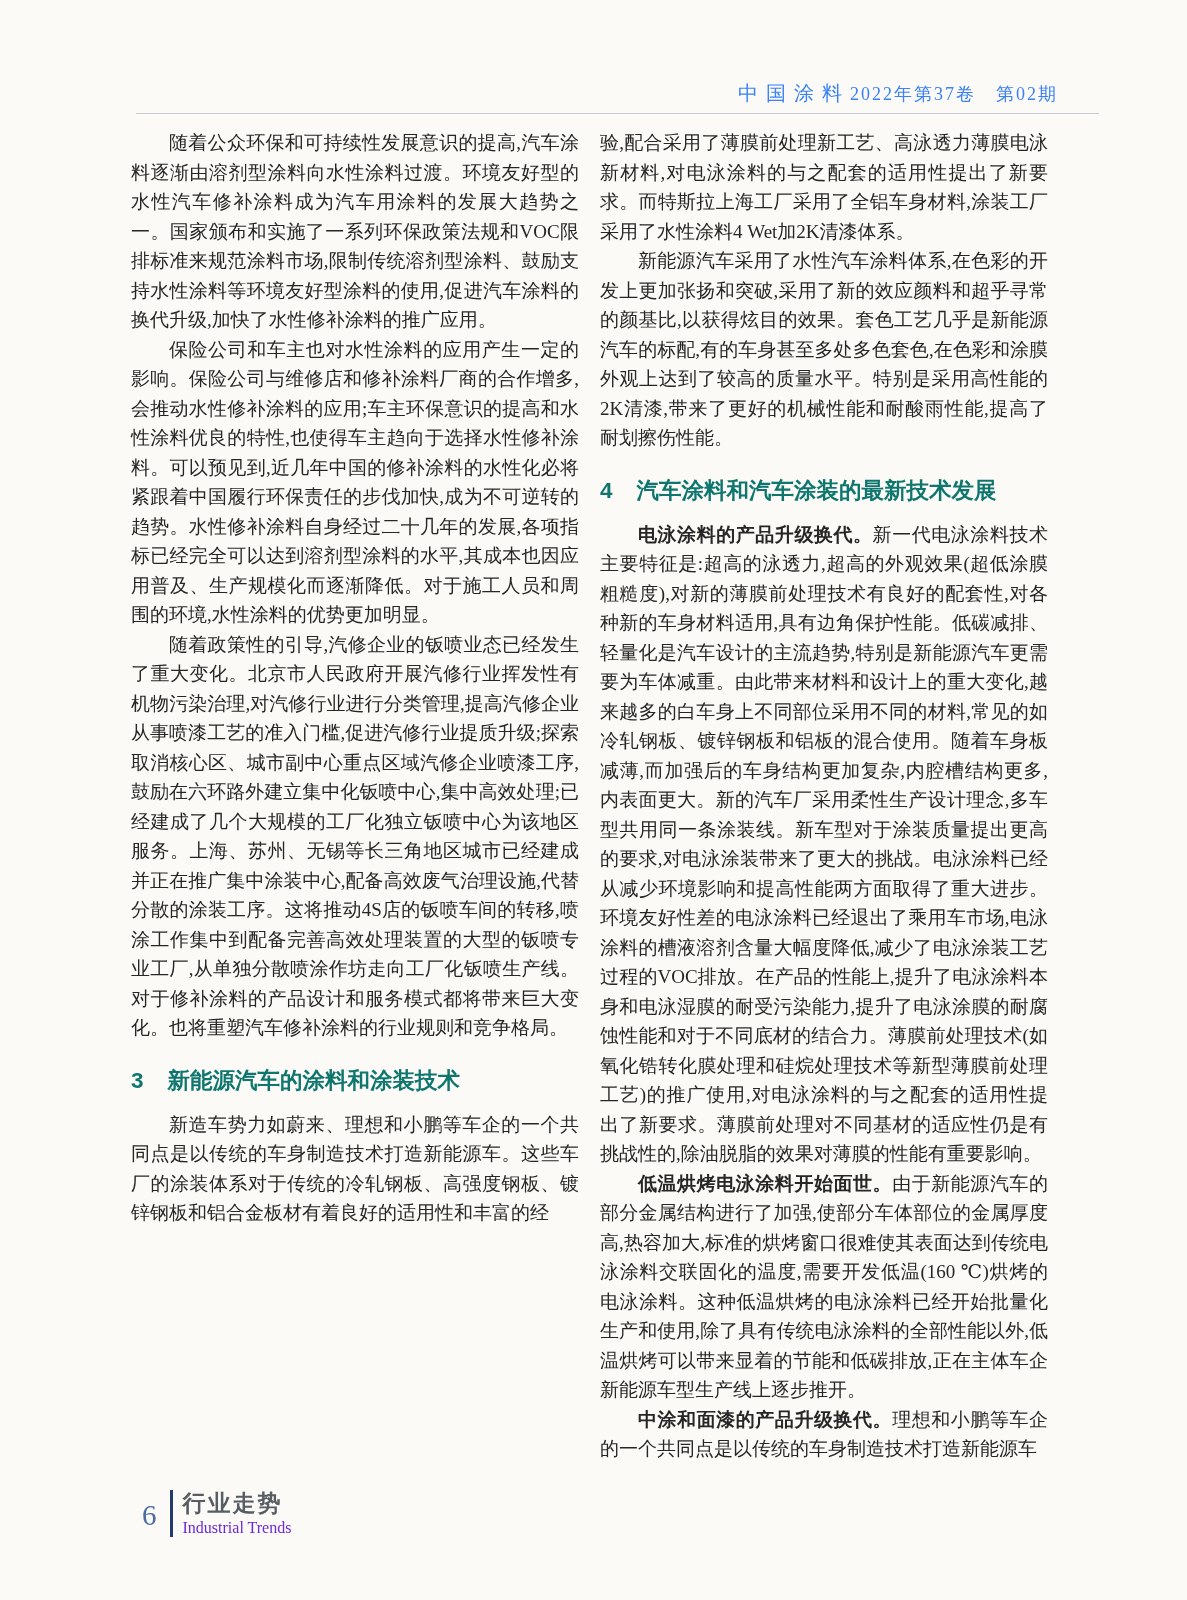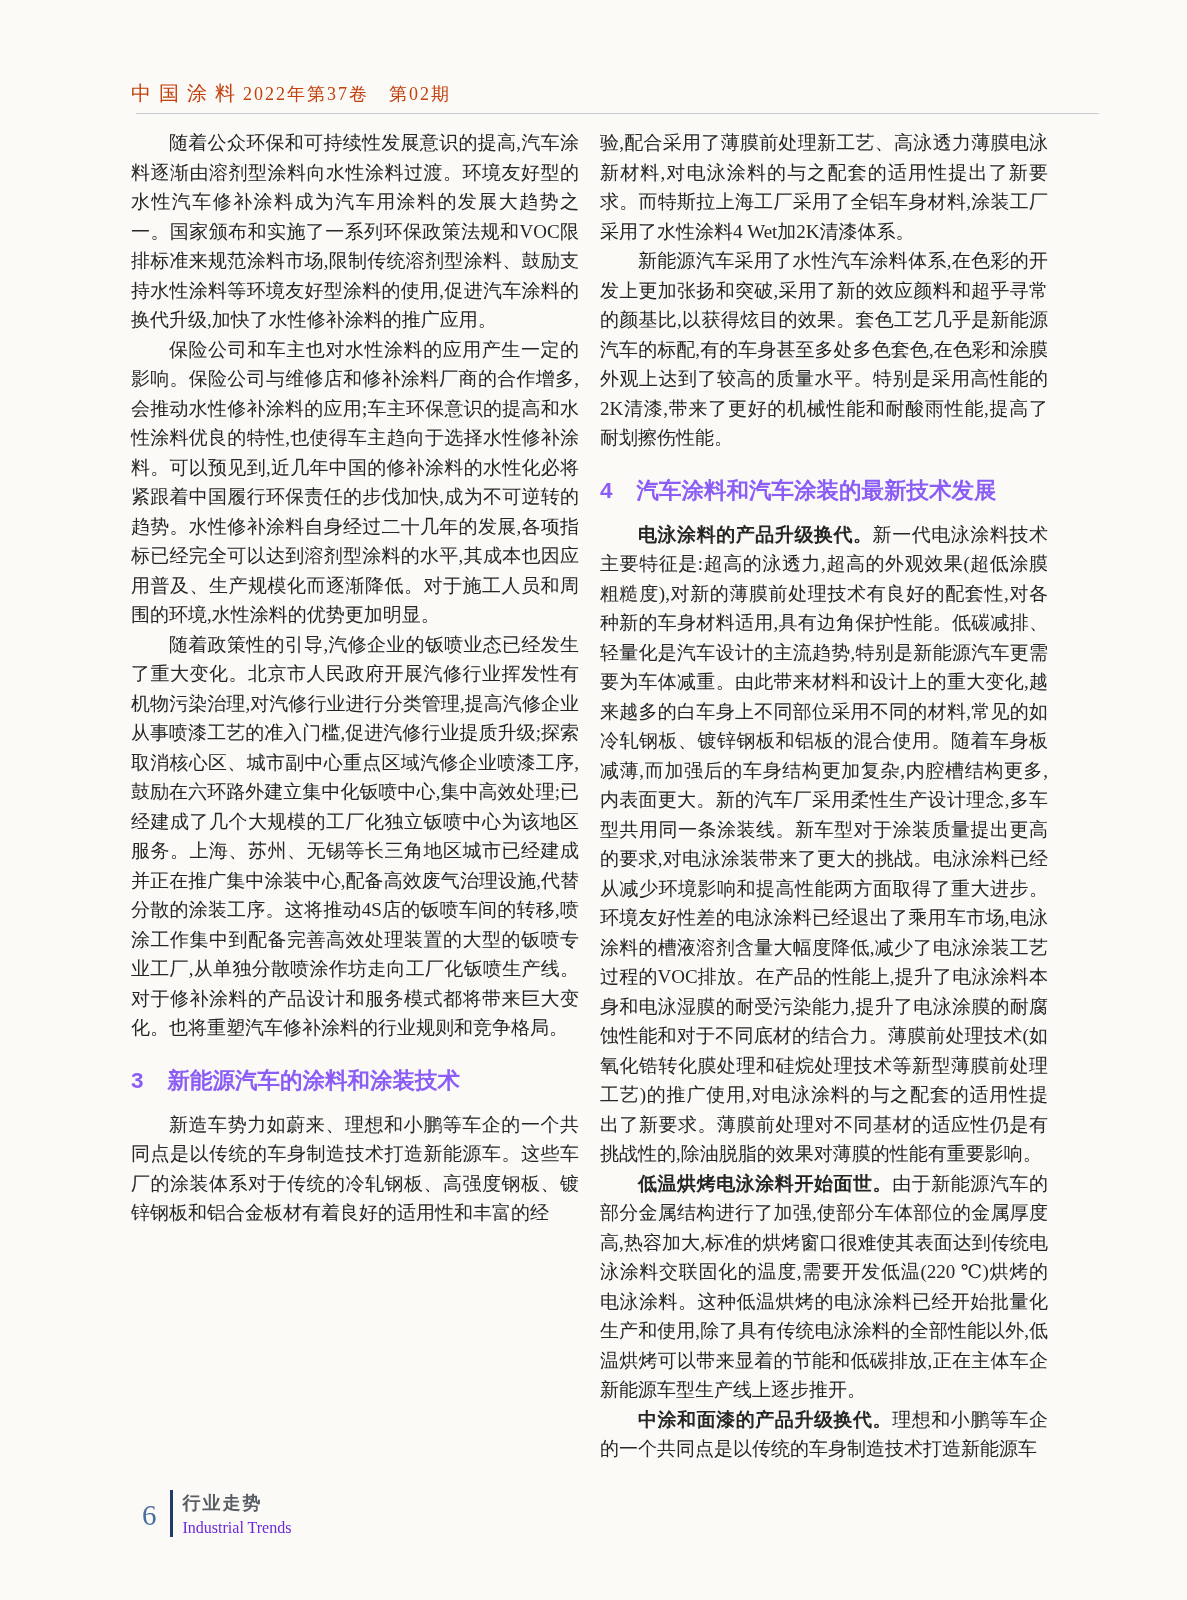--- a/index.html
+++ b/index.html
@@ -10,22 +10,22 @@
     font-family: "Liberation Serif", "DejaVu Serif", serif;
     color: #262626;
     position: relative;
     overflow: hidden;
   }
   .page { position: relative; width: 1187px; height: 1600px; }
 
   
   .page-header {
     position: absolute; left: 131px; top: 80px; width: 927px;
-    display: flex; justify-content: flex-start; align-items: baseline;
-    color: #c2410c;
+    display: flex; justify-content: flex-end; align-items: baseline;
+    color: #3b82f6;
   }
   .journal-name { font-size: 20px; letter-spacing: 8px; }
   .issue-info   { font-size: 18px; letter-spacing: 2px; }
   .header-rule {
     position: absolute; left: 136px; top: 113px;
     width: 963px; height: 1px; background: #c8cdd3;
   }
 
   
   .columns {
@@ -38,21 +38,21 @@
     line-height: 29.5px;
     text-align: justify;
     text-justify: inter-ideograph;
   }
   .col p { margin: 0; }
   .indent { text-indent: 2em; }
 
   .sec {
     font-family: "Liberation Sans", "DejaVu Sans", sans-serif;
     font-weight: 700;
-    color: #8b5cf6;
+    color: #0f766e;
     font-size: 22.5px;
     line-height: 30px;
     margin: 23px 0 14px 0;
     text-align: left;
   }
   .sec-num { margin-right: 24px; }
 
   .lead {
     font-family: "Liberation Sans", "DejaVu Sans", sans-serif;
     font-weight: 700;
@@ -67,21 +67,21 @@
     font-size: 29px; color: #4a6d9e;
     font-family: "Liberation Serif", serif;
     margin: 9px 13px 0 0;
   }
   .footer-bar {
     width: 3px; height: 47px; background: #1f3c6d;
     margin-right: 10px; flex: 0 0 auto;
   }
   .footer-labels .sec-cn {
     font-family: "Liberation Sans", "DejaVu Sans", sans-serif;
-    font-weight: 700; font-size: 18px; color: #585d64;
+    font-weight: 700; font-size: 23px; color: #585d64;
     letter-spacing: 2px; line-height: 26px;
   }
   .footer-labels .sec-en {
     font-family: "Liberation Serif", serif;
     font-size: 16px; color: #6d28d9; line-height: 20px; margin-top: 2px;
   }
 </style>
 </head>
 <body>
 
@@ -105,21 +105,21 @@
       <p class="indent">新造车势力如蔚来、理想和小鹏等车企的一个共同点是以传统的车身制造技术打造新能源车。这些车厂的涂装体系对于传统的冷轧钢板、高强度钢板、镀锌钢板和铝合金板材有着良好的适用性和丰富的经</p>
     </section>
 
     <section class="col">
       <p>验,配合采用了薄膜前处理新工艺、高泳透力薄膜电泳新材料,对电泳涂料的与之配套的适用性提出了新要求。而特斯拉上海工厂采用了全铝车身材料,涂装工厂采用了水性涂料4 Wet加2K清漆体系。</p>
       <p class="indent">新能源汽车采用了水性汽车涂料体系,在色彩的开发上更加张扬和突破,采用了新的效应颜料和超乎寻常的颜基比,以获得炫目的效果。套色工艺几乎是新能源汽车的标配,有的车身甚至多处多色套色,在色彩和涂膜外观上达到了较高的质量水平。特别是采用高性能的2K清漆,带来了更好的机械性能和耐酸雨性能,提高了耐划擦伤性能。</p>
       <h2 class="sec">
         <span class="sec-num">4</span><span class="sec-title">汽车涂料和汽车涂装的最新技术发展</span>
       </h2>
       <p class="indent"><b class="lead">电泳涂料的产品升级换代。</b><span>新一代电泳涂料技术主要特征是:超高的泳透力,超高的外观效果(超低涂膜粗糙度),对新的薄膜前处理技术有良好的配套性,对各种新的车身材料适用,具有边角保护性能。低碳减排、轻量化是汽车设计的主流趋势,特别是新能源汽车更需要为车体减重。由此带来材料和设计上的重大变化,越来越多的白车身上不同部位采用不同的材料,常见的如冷轧钢板、镀锌钢板和铝板的混合使用。随着车身板减薄,而加强后的车身结构更加复杂,内腔槽结构更多,内表面更大。新的汽车厂采用柔性生产设计理念,多车型共用同一条涂装线。新车型对于涂装质量提出更高的要求,对电泳涂装带来了更大的挑战。电泳涂料已经从减少环境影响和提高性能两方面取得了重大进步。环境友好性差的电泳涂料已经退出了乘用车市场,电泳涂料的槽液溶剂含量大幅度降低,减少了电泳涂装工艺过程的VOC排放。在产品的性能上,提升了电泳涂料本身和电泳湿膜的耐受污染能力,提升了电泳涂膜的耐腐蚀性能和对于不同底材的结合力。薄膜前处理技术(如氧化锆转化膜处理和硅烷处理技术等新型薄膜前处理工艺)的推广使用,对电泳涂料的与之配套的适用性提出了新要求。薄膜前处理对不同基材的适应性仍是有挑战性的,除油脱脂的效果对薄膜的性能有重要影响。</span></p>
-      <p class="indent"><b class="lead">低温烘烤电泳涂料开始面世。</b><span>由于新能源汽车的部分金属结构进行了加强,使部分车体部位的金属厚度高,热容加大,标准的烘烤窗口很难使其表面达到传统电泳涂料交联固化的温度,需要开发低温(220 ℃)烘烤的电泳涂料。这种低温烘烤的电泳涂料已经开始批量化生产和使用,除了具有传统电泳涂料的全部性能以外,低温烘烤可以带来显着的节能和低碳排放,正在主体车企新能源车型生产线上逐步推开。</span></p>
+      <p class="indent"><b class="lead">低温烘烤电泳涂料开始面世。</b><span>由于新能源汽车的部分金属结构进行了加强,使部分车体部位的金属厚度高,热容加大,标准的烘烤窗口很难使其表面达到传统电泳涂料交联固化的温度,需要开发低温(160 ℃)烘烤的电泳涂料。这种低温烘烤的电泳涂料已经开始批量化生产和使用,除了具有传统电泳涂料的全部性能以外,低温烘烤可以带来显着的节能和低碳排放,正在主体车企新能源车型生产线上逐步推开。</span></p>
       <p class="indent"><b class="lead">中涂和面漆的产品升级换代。</b><span>理想和小鹏等车企的一个共同点是以传统的车身制造技术打造新能源车</span></p>
     </section>
 
   </main>
 
   <footer class="page-footer">
     <span class="pagenum">6</span>
     <span class="footer-bar"></span>
     <div class="footer-labels">
       <div class="sec-cn">行业走势</div>

